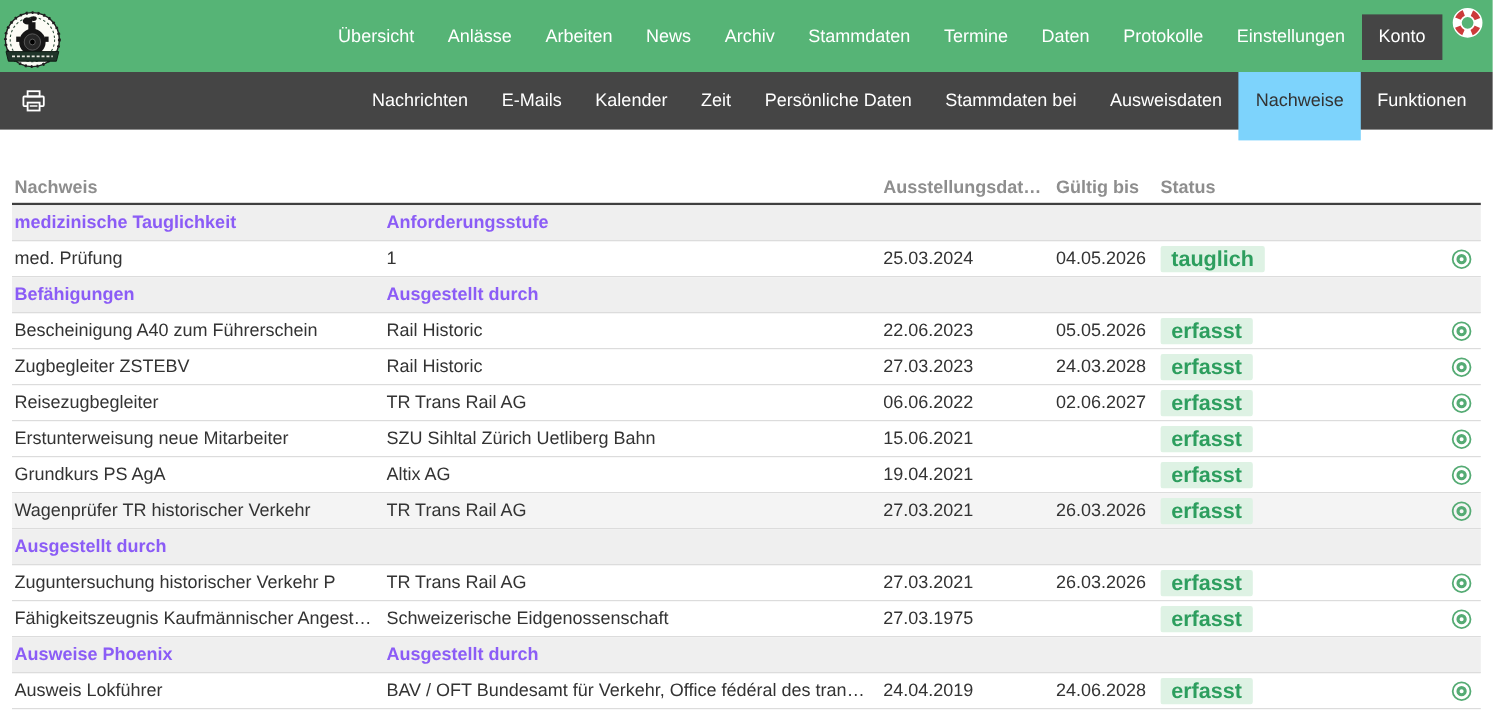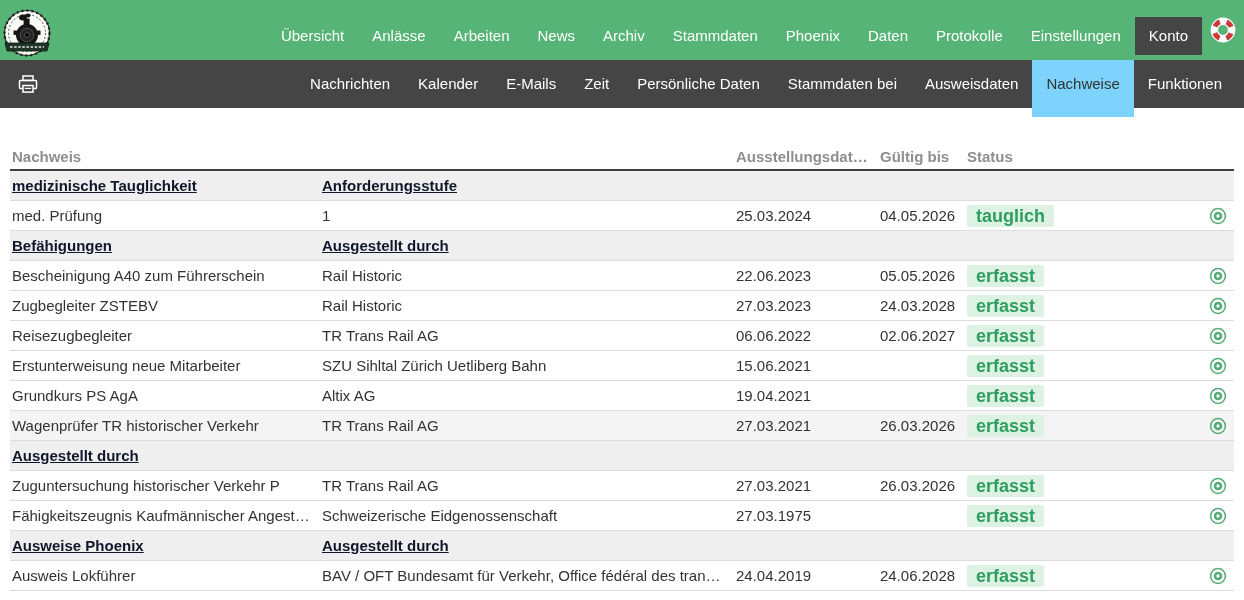--- a/index.html
+++ b/index.html
@@ -9,21 +9,21 @@
   }
   *{box-sizing:border-box;}
   html,body{margin:0;padding:0;}
   body{
     width:1244px;height:600px;overflow:hidden;background:#fff;
     font-family:"Liberation Sans",sans-serif;-webkit-font-smoothing:antialiased;
   }
   
   .topnav{
     background:var(--green);height:60px;position:relative;
-    display:flex;align-items:center;justify-content:flex-end;
+    display:flex;align-items:flex-start;justify-content:flex-end;
   }
   .logo-wrap{position:absolute;left:2px;top:9px;width:50px;height:50px;cursor:pointer;}
   .topnav-item{
     color:#fff;font-size:15px;height:38px;line-height:38px;
     padding:0 14px;cursor:pointer;white-space:nowrap;
   }
   .topnav-item.active{background:var(--dark);margin-top:12px;}
   .lifebuoy-wrap{height:38px;display:flex;align-items:center;padding:0 7px;cursor:pointer;}
   
   .subnav{
@@ -42,21 +42,21 @@
   .trow{
     display:grid;
     grid-template-columns:310px 414px 144px 87px 1fr 30px;
     align-items:center;height:30px;border-bottom:1px solid var(--border);
     font-size:15px;color:#333;padding:0 0 0 2px;
   }
   .thead{
     height:28px;color:var(--header-text);font-weight:bold;
     border-bottom:2px solid #3f3f3f;
   }
-  .section-row{background:var(--section-bg);font-weight:bold;color:#0f172a;text-decoration:underline;}
+  .section-row{background:var(--section-bg);font-weight:bold;color:#8b5cf6;}
   .trow.highlight{background:var(--highlight-bg);}
   .cell{overflow:hidden;white-space:nowrap;text-overflow:ellipsis;padding-right:8px;}
   .badge{
     display:inline-block;background:var(--badge-bg);color:var(--badge-text);
     font-weight:bold;font-size:18px;line-height:16px;padding:3px 9px;border-radius:2px;
   }
   .badge:empty{display:none;}
   .eye-cell{display:flex;justify-content:flex-end;padding-right:6px;}
   .eye-btn{cursor:pointer;display:flex;align-items:center;}
 </style>
@@ -82,21 +82,21 @@
     </svg>
   </div>
 
   <nav id="topnav-items" style="display:flex;align-items:flex-end;">
       <div class="topnav-item">Übersicht</div>
       <div class="topnav-item">Anlässe</div>
       <div class="topnav-item">Arbeiten</div>
       <div class="topnav-item">News</div>
       <div class="topnav-item">Archiv</div>
       <div class="topnav-item">Stammdaten</div>
-      <div class="topnav-item">Phoenix</div>
+      <div class="topnav-item">Termine</div>
       <div class="topnav-item">Daten</div>
       <div class="topnav-item">Protokolle</div>
       <div class="topnav-item">Einstellungen</div>
       <div class="topnav-item active">Konto</div>
     </nav>
 
   <div class="lifebuoy-wrap">
     <svg width="28" height="28" viewBox="0 0 28 28">
       <circle cx="14" cy="14" r="8.7" fill="none" stroke="#ffffff" stroke-width="6.2"></circle>
       <circle cx="14" cy="14" r="8.7" fill="none" stroke="var(--red)" stroke-width="6.2" stroke-dasharray="6.83 6.83" transform="rotate(22.5 14 14)"></circle>
@@ -111,22 +111,22 @@
     <svg width="20" height="19" viewBox="0 0 20 19">
       <rect x="5" y="1" width="10" height="4.4" fill="none" stroke="#fff" stroke-width="1.5"></rect>
       <rect x="1.5" y="5.4" width="17" height="8" rx="0.8" fill="none" stroke="#fff" stroke-width="1.5"></rect>
       <rect x="5" y="10.5" width="10" height="6.6" fill="#454545" stroke="#fff" stroke-width="1.5"></rect>
       <line x1="6.8" y1="13.4" x2="13.2" y2="13.4" stroke="#fff" stroke-width="1.2"></line>
     </svg>
   </div>
   <div class="subnav-spacer"></div>
   <div id="subnav-items" style="display:flex;">
       <div class="subnav-item">Nachrichten</div>
+      <div class="subnav-item">E-Mails</div>
       <div class="subnav-item">Kalender</div>
-      <div class="subnav-item">E-Mails</div>
       <div class="subnav-item">Zeit</div>
       <div class="subnav-item">Persönliche Daten</div>
       <div class="subnav-item">Stammdaten bei</div>
       <div class="subnav-item">Ausweisdaten</div>
       <div class="subnav-item active">Nachweise</div>
       <div class="subnav-item">Funktionen</div>
     </div>
   <div class="subnav-pad"></div>
 </nav>
 

